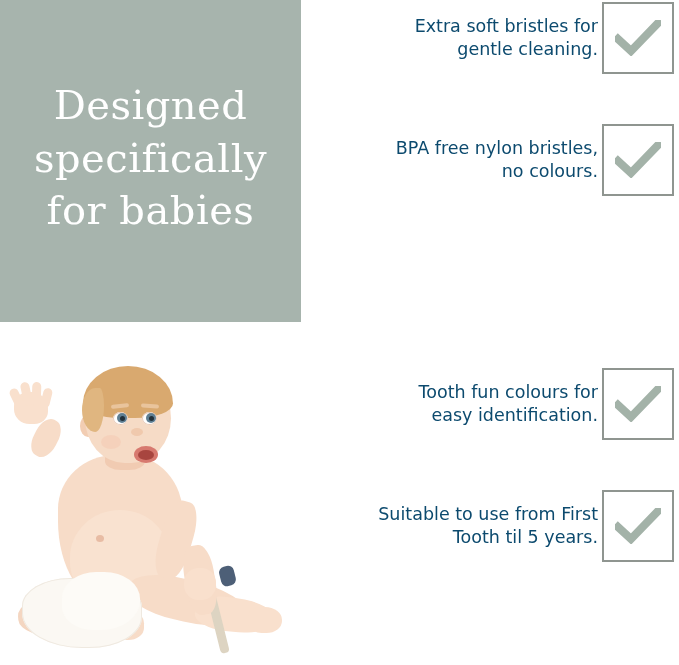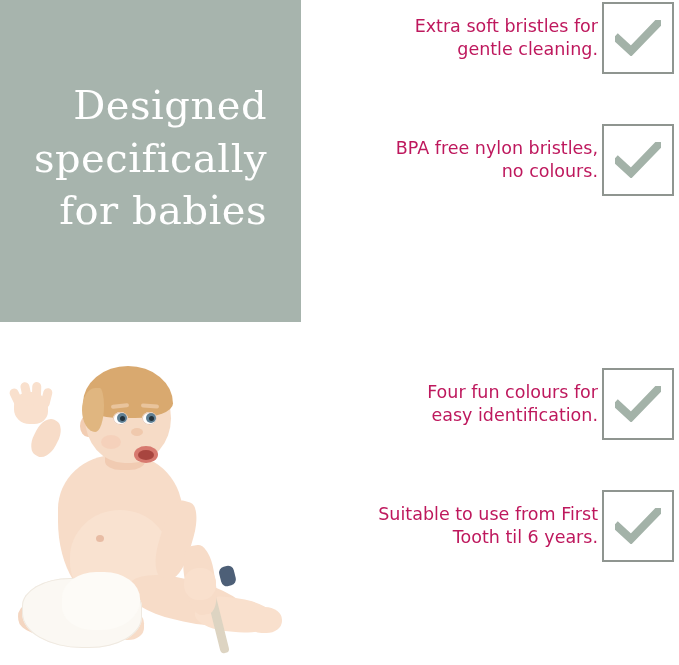--- a/index.html
+++ b/index.html
@@ -35,21 +35,21 @@
     align-items: center;
     justify-content: center;
   }
 
   #hero-title {
     color: #ffffff;
     font-family: "DejaVu Serif", "Liberation Serif", serif;
     font-weight: 400;
     font-size: 40px;
     line-height: 1.32;
-    text-align: right;
+    text-align: center;
     letter-spacing: 0.5px;
     padding: 0 10px 6px 10px;
     white-space: pre-line;
   }
 
   
   #baby-photo {
     position: absolute;
     left: 0;
     top: 330px;
@@ -220,21 +220,21 @@
     justify-content: flex-end;
   }
 
   .feature-text {
     flex: 0 0 auto;
     width: 272px;
     text-align: right;
     font-family: "DejaVu Sans", "Liberation Sans", sans-serif;
     font-size: 17.5px;
     line-height: 1.34;
-    color: #be185d;
+    color: #0c4a6e;
     padding-right: 4px;
     white-space: pre-line;
   }
 
   .checkbox {
     flex: 0 0 auto;
     width: 72px;
     height: 72px;
     box-sizing: border-box;
     border: 2px solid #8f9590;
@@ -324,32 +324,32 @@
 no colours.</div>
     <div class="checkbox">
       <svg width="46" height="36" viewBox="0 0 46 36">
         <path d="M3 19 L16 31 L43 3" fill="none" stroke="#a3b2a8" stroke-width="8" stroke-linecap="square" stroke-linejoin="miter"></path>
       </svg>
     </div>
   </div>
 
 
   <div class="feature-row" style="top:368px;height:72px;">
-    <div class="feature-text">Four fun colours for
+    <div class="feature-text">Tooth fun colours for
 easy identification.</div>
     <div class="checkbox">
       <svg width="46" height="36" viewBox="0 0 46 36">
         <path d="M3 19 L16 31 L43 3" fill="none" stroke="#a3b2a8" stroke-width="8" stroke-linecap="square" stroke-linejoin="miter"></path>
       </svg>
     </div>
   </div>
 
   <div class="feature-row" style="top:490px;height:72px;">
     <div class="feature-text">Suitable to use from First
-Tooth til 6 years.</div>
+Tooth til 5 years.</div>
     <div class="checkbox">
       <svg width="46" height="36" viewBox="0 0 46 36">
         <path d="M3 19 L16 31 L43 3" fill="none" stroke="#a3b2a8" stroke-width="8" stroke-linecap="square" stroke-linejoin="miter"></path>
       </svg>
     </div>
   </div>
 
 </div>
 
 </body></html>

